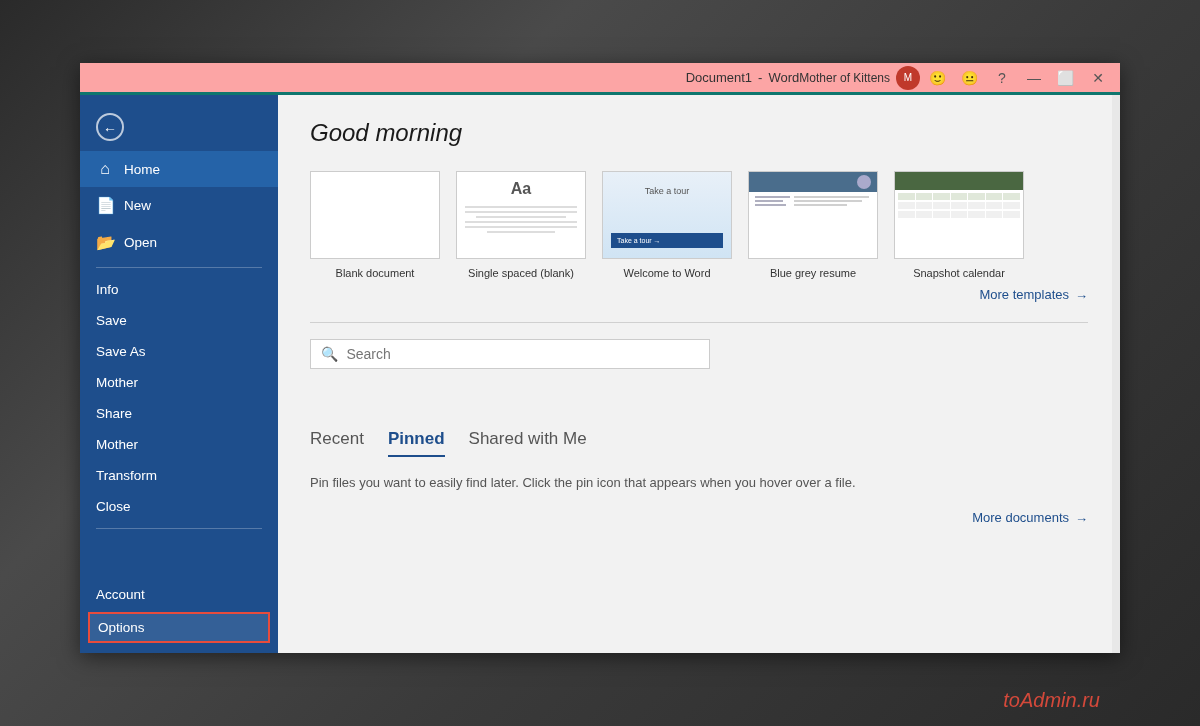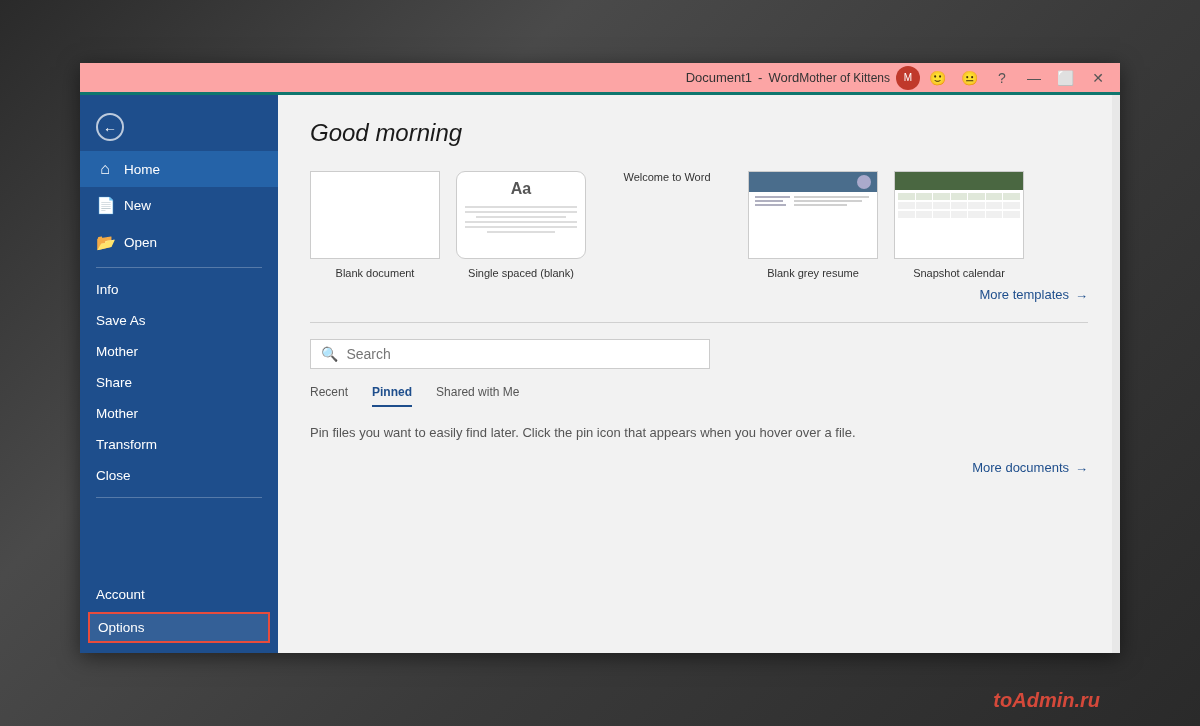--- a/index.html
+++ b/index.html
@@ -293,25 +293,26 @@
 
     
     .doc-tabs {
       display: flex;
       gap: 24px;
       margin-bottom: 16px;
       border-bottom: 2px solid transparent;
     }
 
     .doc-tab {
-      font-size: 12px;
+      font-size: 17px;
       color: #555;
       cursor: pointer;
       padding-bottom: 6px;
       border-bottom: 2px solid transparent;
+      margin-top: 44px;
     }
     .doc-tab.active {
       color: #1e4e8c;
       border-bottom: 2px solid #1e4e8c;
       font-weight: 600;
     }
 
     .pinned-message {
       font-size: 13px;
       color: #555;
@@ -339,21 +340,21 @@
     }
 
     
     .watermark {
       position: absolute;
       bottom: 14px;
       right: 100px;
       font-size: 20px;
       color: #e74c3c;
       font-style: italic;
-      font-weight: bold;
+      font-weight: normal;
       z-index: 20;
       opacity: 0.9;
     }
   </style>
 </head>
 <body>
 
 <div class="bg-texture"></div>
 
 <div class="window">
@@ -399,20 +400,21 @@
         <span>New</span>
       </div>
       <div class="sidebar-nav-item">
         <span class="sidebar-icon">📂</span>
         <span>Open</span>
       </div>
 
       <div class="sidebar-divider"></div>
 
       <div class="sidebar-text-item">Info</div>
+      <div class="sidebar-text-item">Save</div>
       <div class="sidebar-text-item">Save As</div>
       <div class="sidebar-text-item">Mother</div>
       <div class="sidebar-text-item">Share</div>
       <div class="sidebar-text-item">Mother</div>
       <div class="sidebar-text-item">Transform</div>
       <div class="sidebar-text-item">Close</div>
 
       <div class="sidebar-divider"></div>
 
       <div class="sidebar-bottom">
@@ -427,33 +429,39 @@
       <h1 class="content-title">Good morning</h1>
 
       <div class="templates-grid">
 
         <div class="template-item">
           <div class="template-thumb blank-doc"></div>
           <span class="template-label">Blank document</span>
         </div>
 
         <div class="template-item">
-          <div class="template-thumb" style="background:white;flex-direction:column;justify-content:flex-start;padding:8px;border-radius:9px;">
+          <div class="template-thumb" style="background:white;flex-direction:column;justify-content:flex-start;padding:8px;">
             <span style="font-size:16px;font-weight:bold;color:#555;margin-bottom:8px;">Aa</span>
             <div style="height:2px;background:#ddd;width:100%;margin-bottom:3px;"></div>
             <div style="height:2px;background:#ddd;width:100%;margin-bottom:3px;"></div>
             <div style="height:2px;background:#ddd;width:80%;margin-bottom:3px;"></div>
             <div style="height:2px;background:#ddd;width:100%;margin-bottom:3px;"></div>
             <div style="height:2px;background:#ddd;width:100%;margin-bottom:3px;"></div>
             <div style="height:2px;background:#ddd;width:60%;margin-bottom:3px;"></div>
           </div>
           <span class="template-label">Single spaced (blank)</span>
         </div>
 
         <div class="template-item">
+          <div class="template-thumb welcome-thumb">
+            <div style="position:absolute;top:14px;left:0;right:0;text-align:center;font-size:9px;color:#555;">Take a tour</div>
+            <div style="position:absolute;bottom:10px;left:8px;right:8px;background:#1e4e8c;padding:4px 6px;display:flex;align-items:center;justify-content:space-between;">
+              <span style="color:white;font-size:7px;">Take a tour →</span>
+            </div>
+          </div>
           <span class="template-label">Welcome to Word</span>
         </div>
 
         <div class="template-item">
           <div class="template-thumb resume-thumb" style="flex-direction:column;align-items:stretch;justify-content:flex-start;overflow:hidden;">
             <div style="height:20px;background:#4a6d8c;width:100%;position:relative;">
               <div style="width:14px;height:14px;border-radius:50%;background:#aac;position:absolute;top:3px;right:6px;"></div>
             </div>
             <div style="padding:4px 6px;">
               <div style="display:flex;gap:4px;margin-bottom:4px;">
@@ -463,21 +471,21 @@
                   <div style="height:2px;background:#b0b0c0;width:90%;"></div>
                 </div>
                 <div style="width:65%;display:flex;flex-direction:column;gap:2px;">
                   <div style="height:2px;background:#d0d0d0;width:100%;"></div>
                   <div style="height:2px;background:#d0d0d0;width:90%;"></div>
                   <div style="height:2px;background:#d0d0d0;width:70%;"></div>
                 </div>
               </div>
             </div>
           </div>
-          <span class="template-label">Blank grey resume</span>
+          <span class="template-label">Blue grey resume</span>
         </div>
 
         <div class="template-item">
           <div class="template-thumb calendar-thumb" style="flex-direction:column;align-items:stretch;justify-content:flex-start;overflow:hidden;">
             <div style="height:18px;background:#4a6741;width:100%;"></div>
             <div style="padding:3px;flex:1;">
               <div style="display:grid;grid-template-columns:repeat(7,1fr);gap:1px;margin-bottom:2px;">
                 <div style="height:7px;background:#e0e8da;"></div>
                 <div style="height:7px;background:#e0e8da;"></div>
                 <div style="height:7px;background:#e0e8da;"></div>

